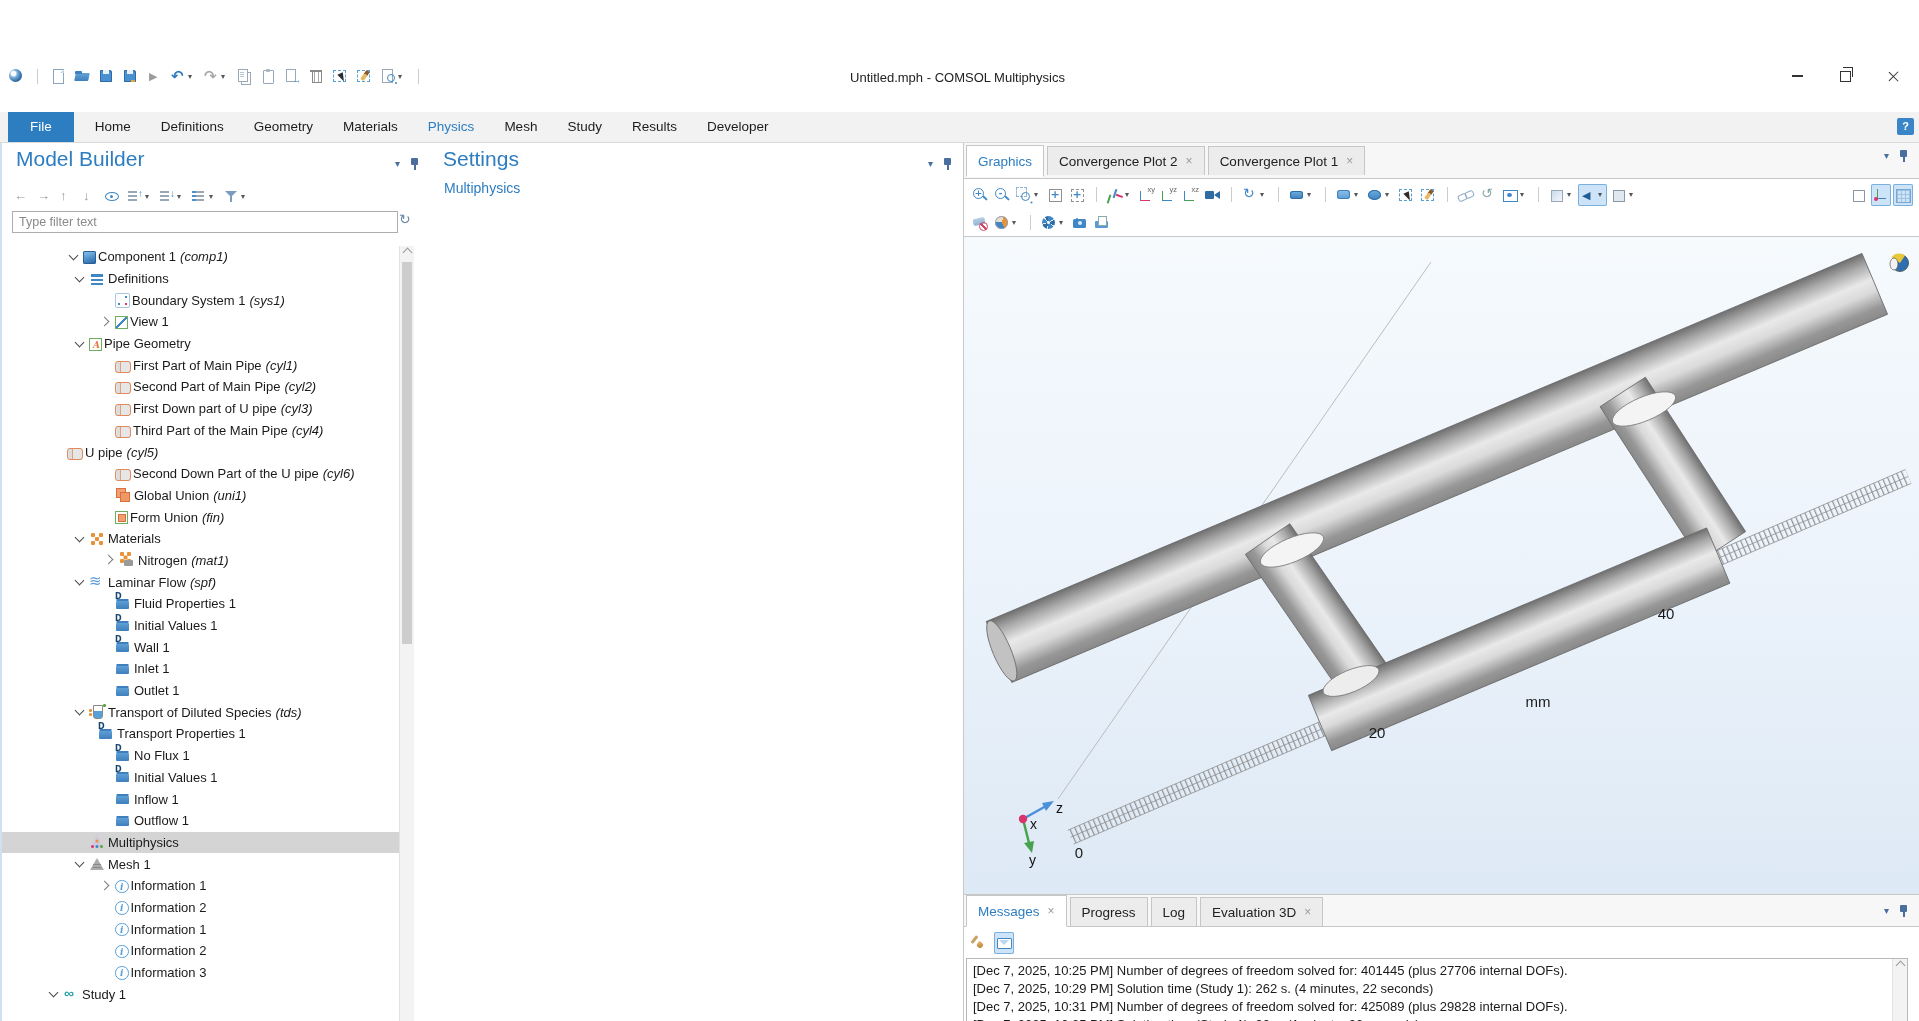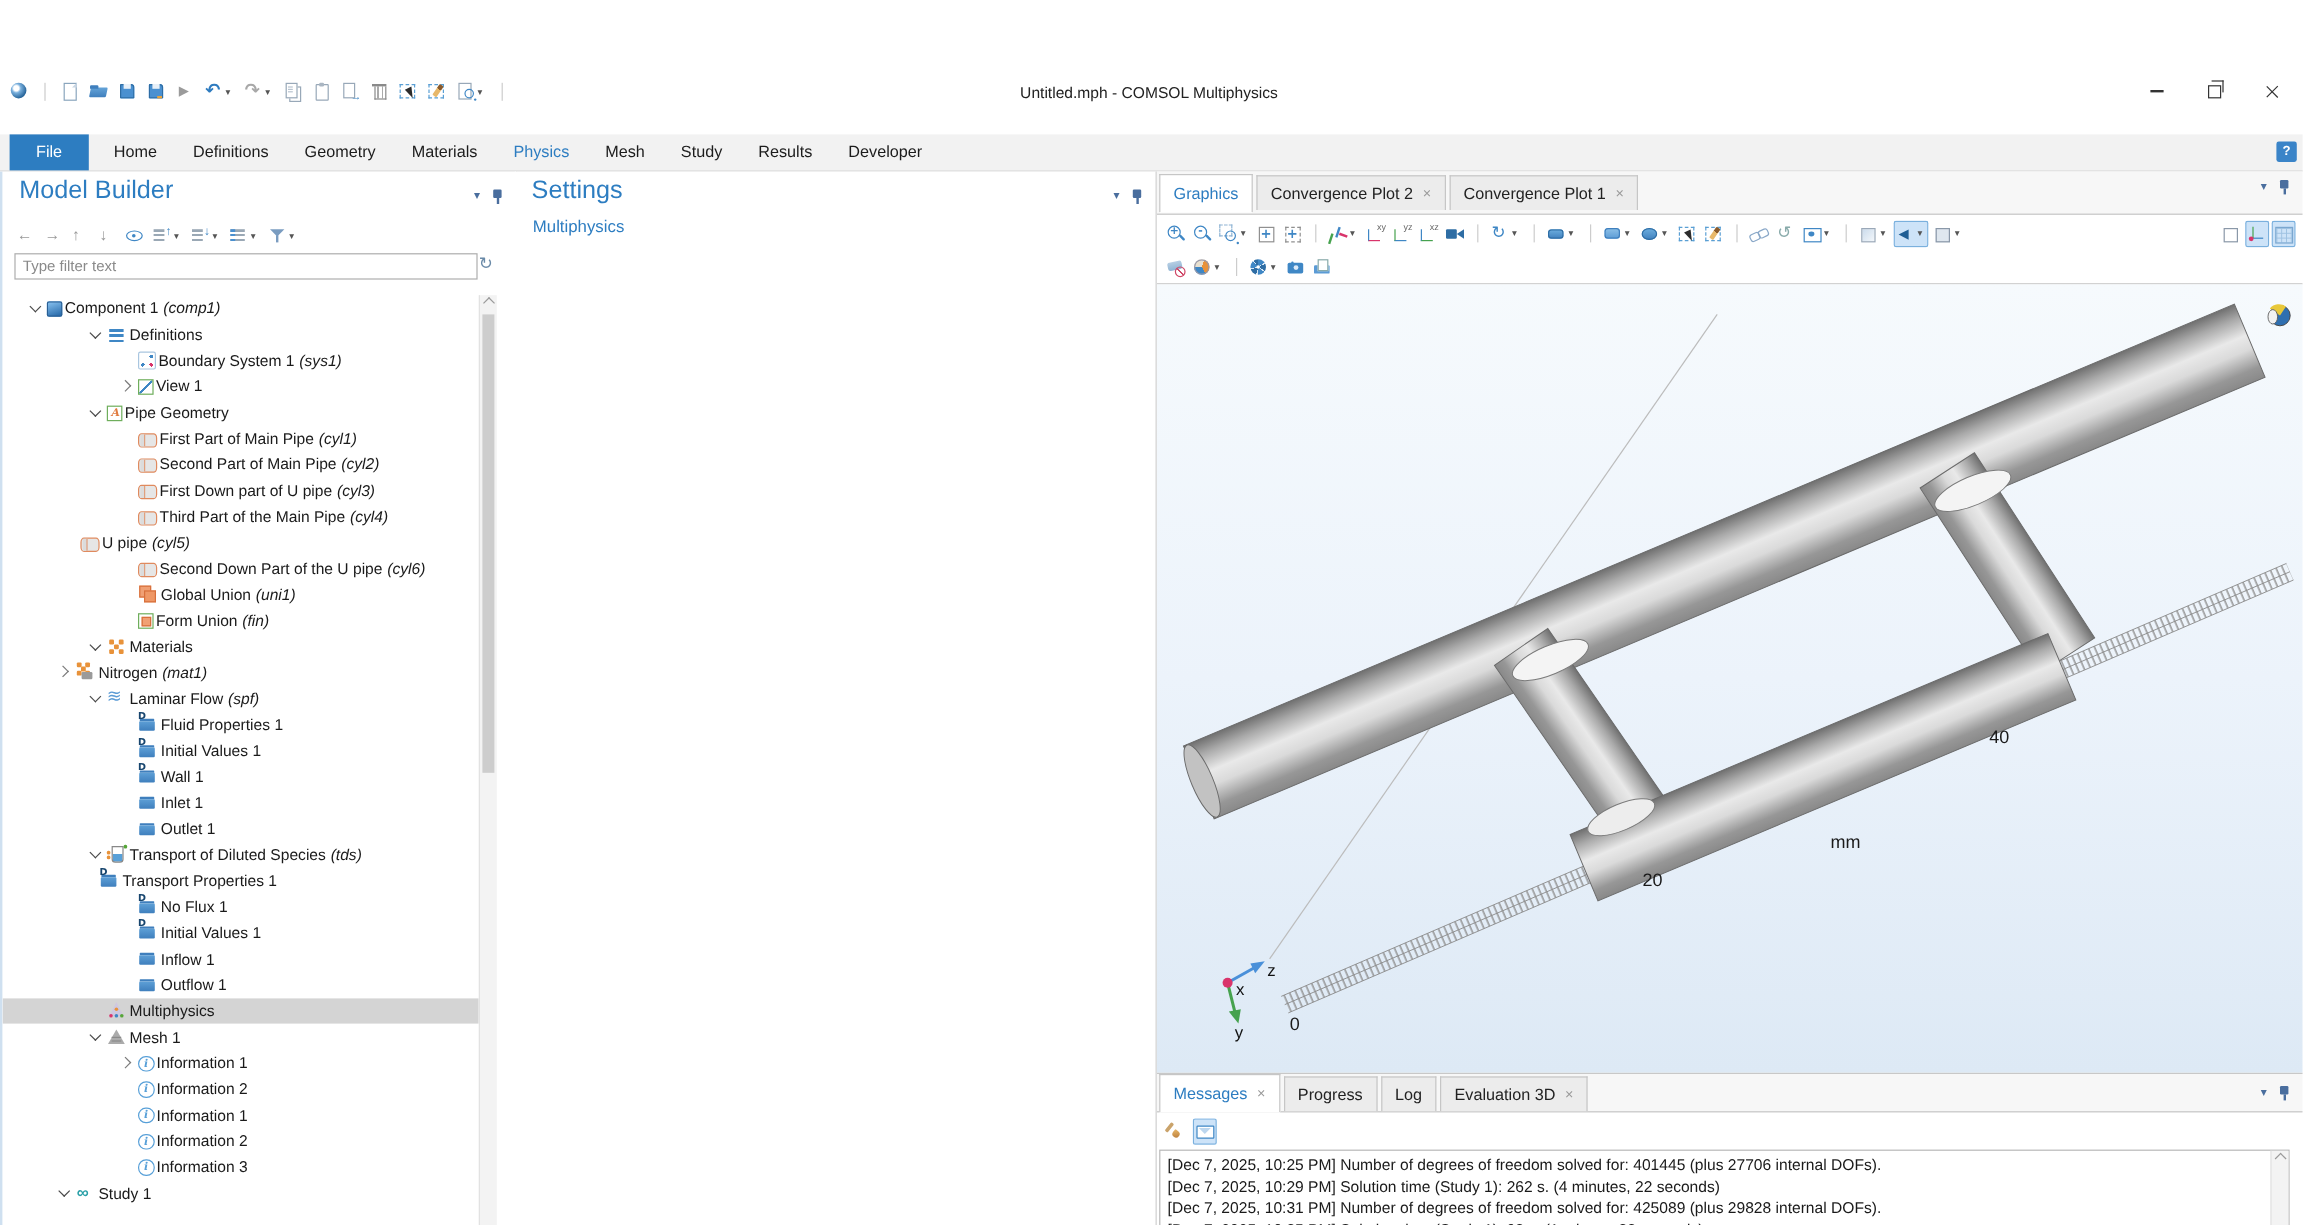--- a/index.html
+++ b/index.html
@@ -386,21 +386,21 @@
         <span class="car">▾</span>
       </span>
 
   </div>
   <div class="filterrow">
     <input class="filterbox" placeholder="Type filter text" style="">
     <span class="refresh"></span>
   </div>
   <div class="tree">
 
-      <div class="trow" style="padding-left: 20px; text-align: center;">
+      <div class="trow" style="padding-left: 64px; text-align: center;">
         <span class="chev down"></span>
         <span class="tico ic-component"></span>
         <span class="tlabel">Component 1</span>
         <span class="ttag">(comp1)</span>
       </div>
 
       <div class="trow" style="padding-left: 70px;">
         <span class="chev down"></span>
         <span class="tico ic-definitions"></span>
         <span class="tlabel">Definitions</span>
@@ -484,21 +484,21 @@
         <span class="ttag">(fin)</span>
       </div>
 
       <div class="trow" style="padding-left: 70px;">
         <span class="chev down"></span>
         <span class="tico ic-materials"></span>
         <span class="tlabel">Materials</span>
         <span class="ttag"></span>
       </div>
 
-      <div class="trow" style="padding-left: 44px;">
+      <div class="trow" style="padding-left: 100px;">
         <span class="chev right"></span>
         <span class="tico ic-nitrogen"></span>
         <span class="tlabel">Nitrogen</span>
         <span class="ttag">(mat1)</span>
       </div>
 
       <div class="trow" style="padding-left: 70px;">
         <span class="chev down"></span>
         <span class="tico ic-laminar"></span>
         <span class="tlabel">Laminar Flow</span>
@@ -540,21 +540,21 @@
         <span class="ttag"></span>
       </div>
 
       <div class="trow" style="padding-left: 70px;">
         <span class="chev down"></span>
         <span class="tico ic-tds"></span>
         <span class="tlabel">Transport of Diluted Species</span>
         <span class="ttag">(tds)</span>
       </div>
 
-      <div class="trow" style="padding-left: 64px;">
+      <div class="trow" style="padding-left: 40px; margin-left: 39px;">
         <span class="chev"></span>
         <span class="tico ic-dfolder"></span>
         <span class="tlabel">Transport Properties 1</span>
         <span class="ttag"></span>
       </div>
 
       <div class="trow" style="padding-left: 96px;">
         <span class="chev"></span>
         <span class="tico ic-dfolder"></span>
         <span class="tlabel">No Flux 1</span>

